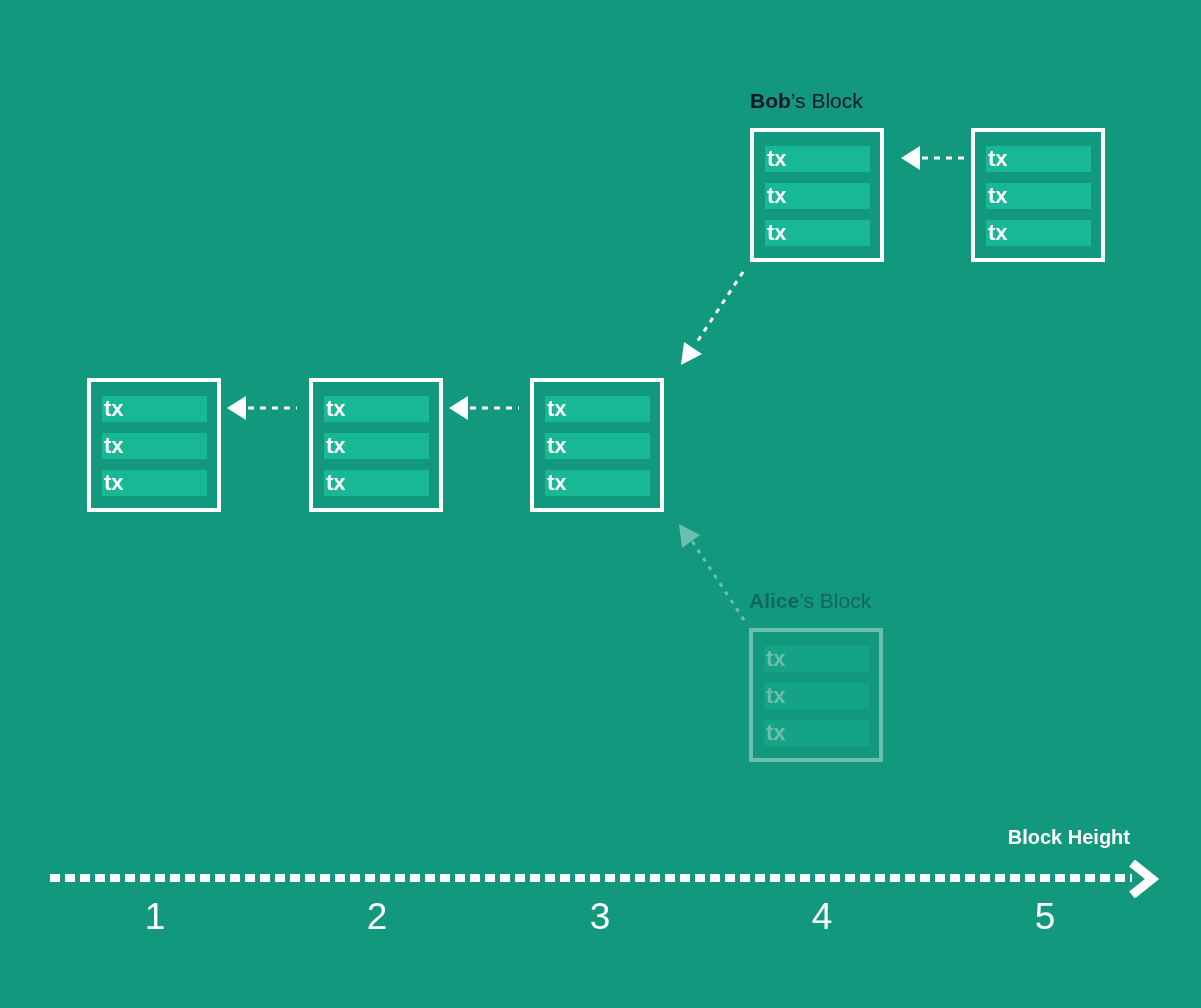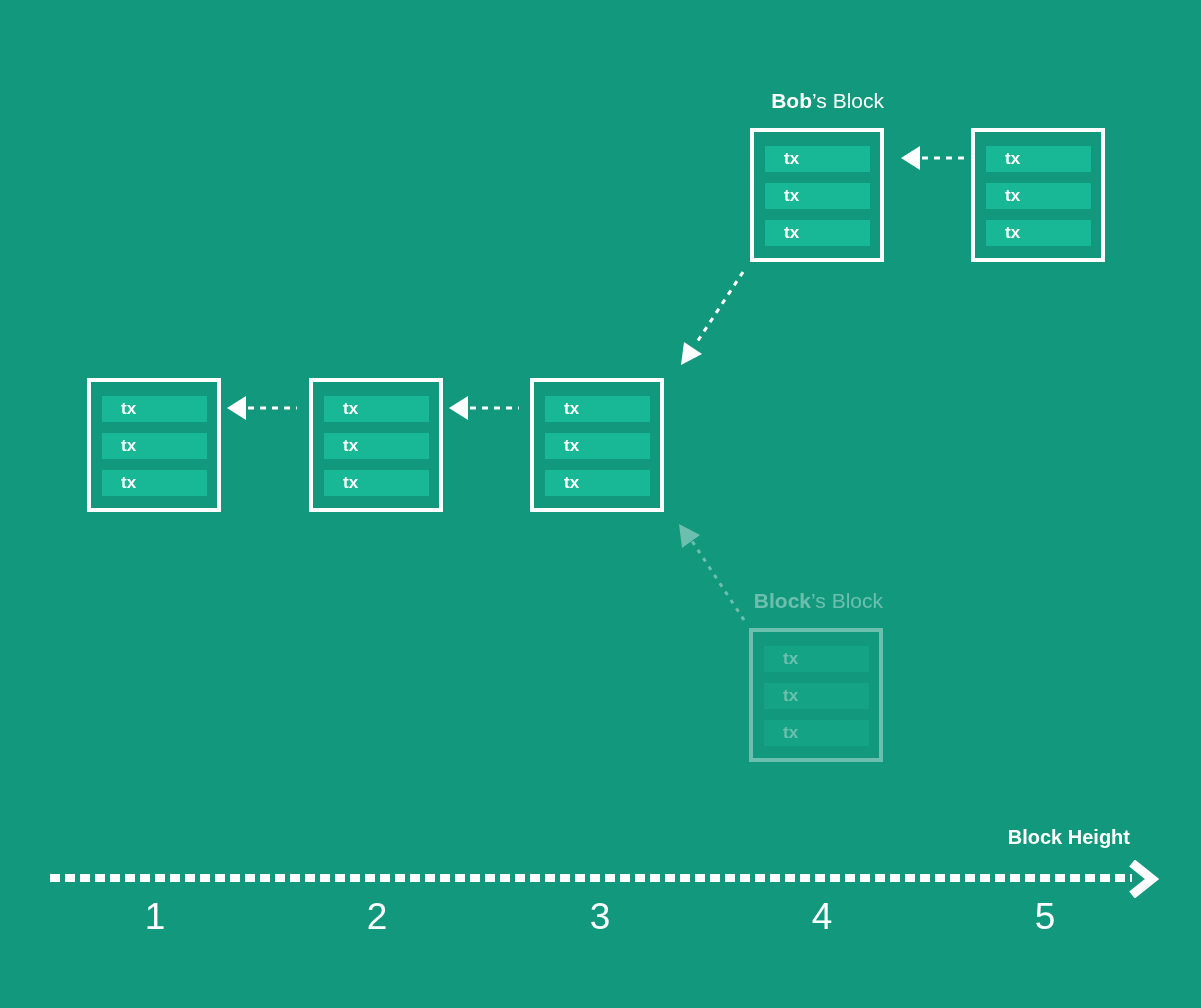--- a/index.html
+++ b/index.html
@@ -18,32 +18,32 @@
     border:4px solid #FFFFFF;
     box-sizing:border-box;
     padding:14px 10px 12px 11px;
     display:flex; flex-direction:column; justify-content:space-between;
   }
   .tx {
     height:26px;
     background:#18B795;
     color:#FFFFFF;
     font-weight:700;
-    font-size:17px;
+    font-size:22px;
     line-height:26px;
-    padding-left:19px;
+    padding-left:2px;
     box-sizing:border-box;
   }
 
   
   .block-label {
     position:absolute;
     width:134px;
-    text-align:right;
-    color:#ffffff;
+    text-align:left;
+    color:#0f172a;
     font-size:21px;
     white-space:nowrap;
   }
   .block-label .bold { font-weight:700; }
 
   .faded { opacity:0.38; }
 
   
   .axis-label {
     position:absolute;
@@ -123,21 +123,21 @@
   <div class="tx">tx</div>
 </div>
 <div class="block" id="chain-block-3">
   <div class="tx">tx</div>
   <div class="tx">tx</div>
   <div class="tx">tx</div>
 </div>
 
 <div class="faded">
   <div class="block-label" id="alice-label">
-    <span class="bold">Block</span><span>’s Block</span>
+    <span class="bold">Alice</span><span>’s Block</span>
   </div>
   <div class="block" id="alice-block">
     <div class="tx">tx</div>
     <div class="tx">tx</div>
     <div class="tx">tx</div>
   </div>
 </div>
 
 <svg class="arrow-overlay" width="1201" height="1008" viewBox="0 0 1201 1008">
   <g>

